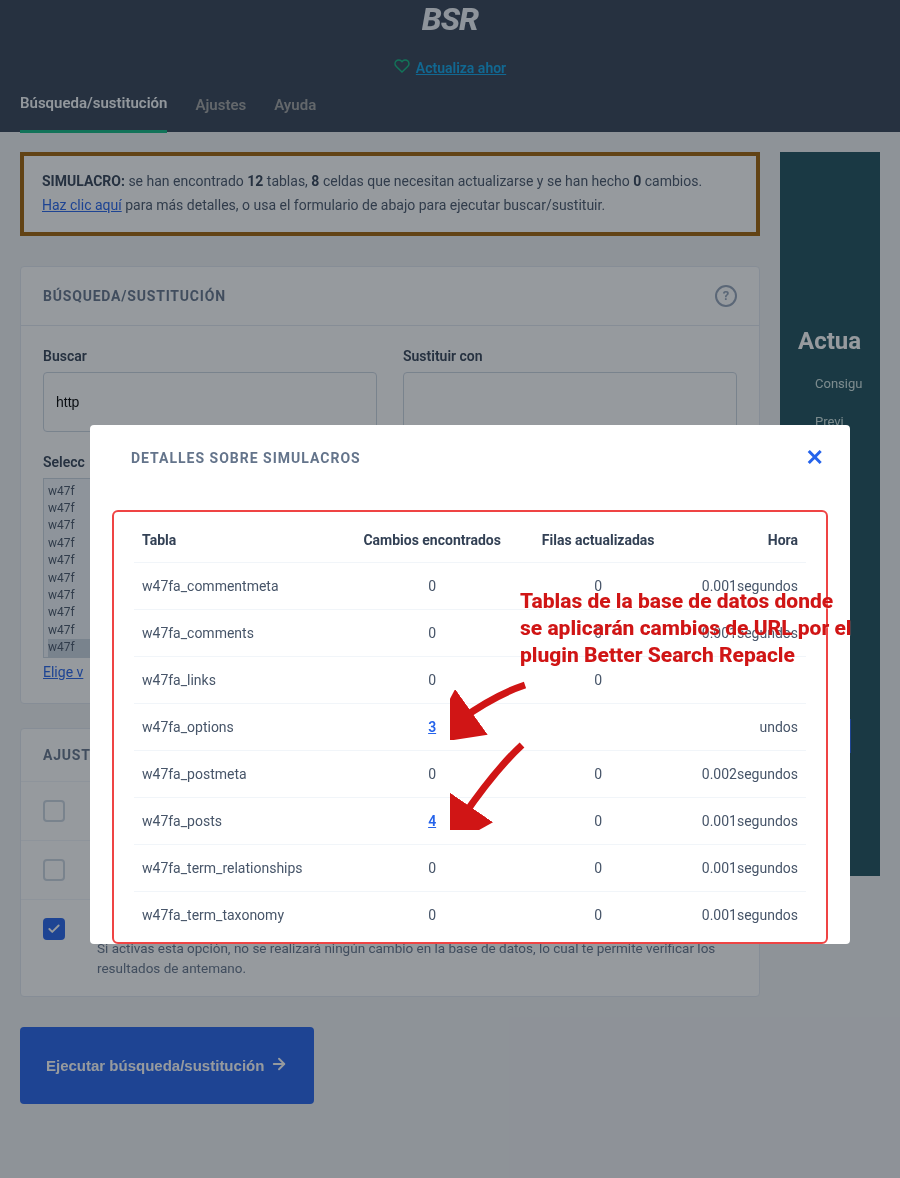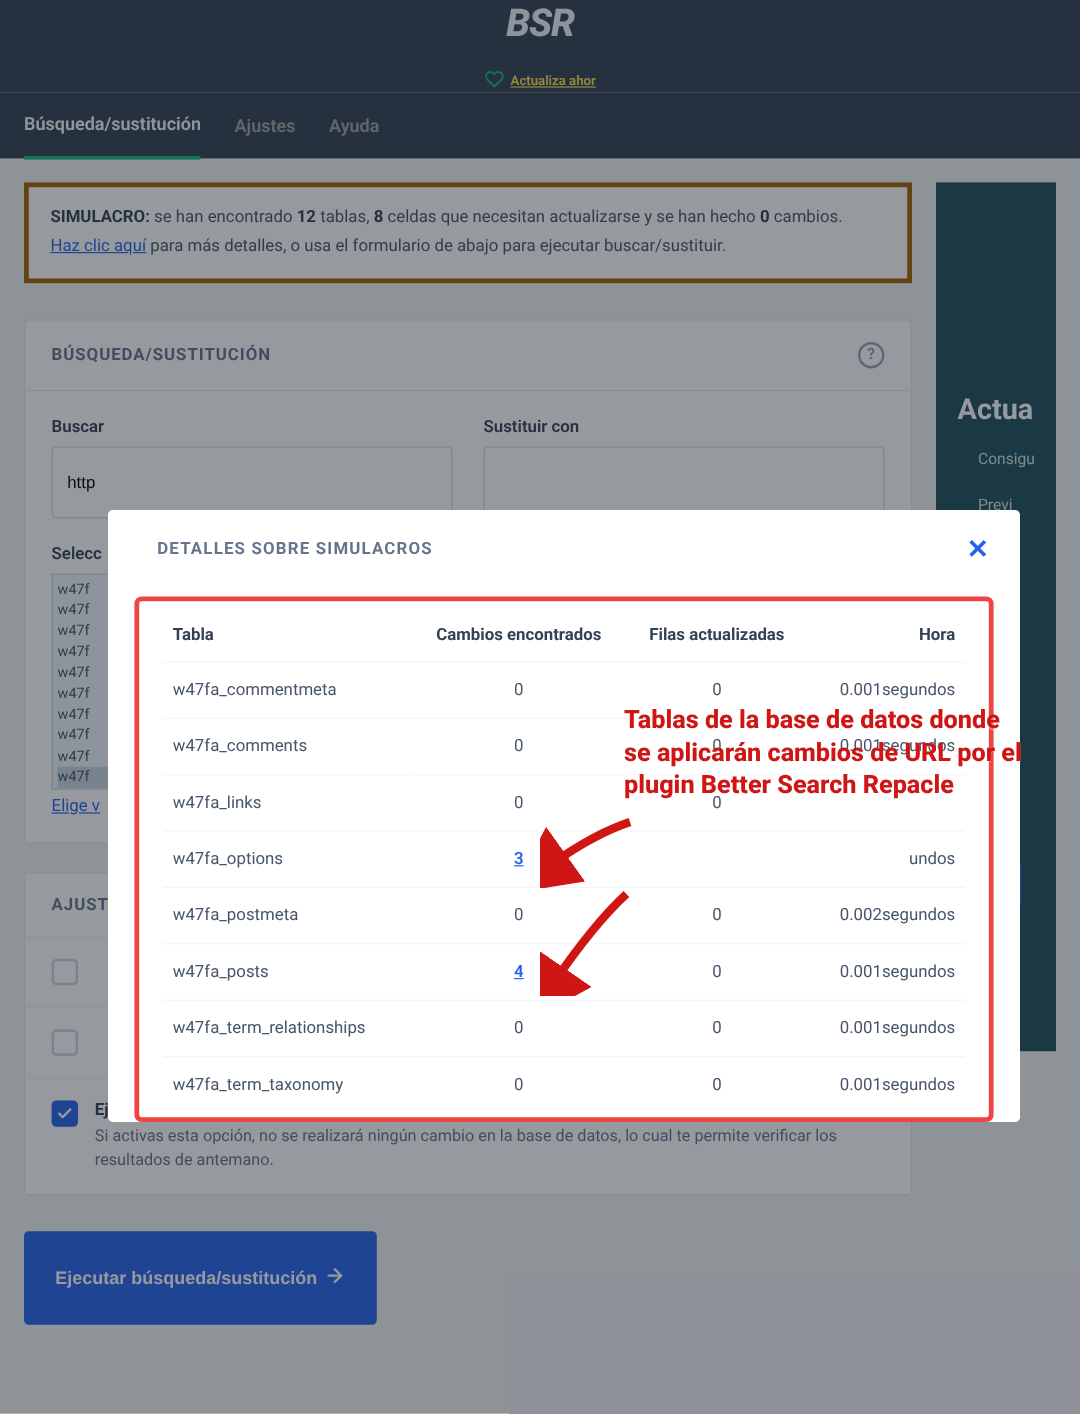--- a/index.html
+++ b/index.html
@@ -27,22 +27,22 @@
     font-size: 32px;
     font-weight: 800;
     color: #f1f5f9;
     letter-spacing: -1px;
     font-style: italic;
   }
   .update-link {
     display: flex;
     align-items: center;
     gap: 6px;
-    color: #fde047;
-    font-size: 11px;
+    color: #0ea5e9;
+    font-size: 14px;
     font-weight: 600;
     text-decoration: underline;
   }
 
   
   .tabs-row {
     background: #334155;
     height: 55px;
     display: flex;
     align-items: center;
@@ -141,21 +141,21 @@
     height: 180px;
     overflow: hidden;
   }
   .table-listbox div { line-height: 1.45; white-space: nowrap; overflow:hidden;}
   .elige-link { font-size: 14px; color: #2563eb; margin-top: 6px; display:inline-block; text-decoration: underline;}
 
   
   .panel-settings { margin-top: 24px; }
   .panel-settings .panel-title { padding: 18px 22px; }
   .setting-row {
-    display: flex; align-items: flex-start; gap: 14px;
+    display: flex; align-items: flex-start; gap: 32px;
     padding: 18px 22px;
     border-top: 1px solid #f1f5f9;
   }
   .checkbox {
     width: 22px; height: 22px; border-radius: 4px;
     border: 2px solid #cbd5e1;
     flex-shrink: 0;
     display: flex; align-items:center; justify-content:center;
   }
   .checkbox.checked {
@@ -227,22 +227,22 @@
   }
   .modal-title {
     font-size: 14px; font-weight: 700; letter-spacing: 1px;
     color: #64748b;
     padding-left: 15px;
   }
   .modal-close {
     color: #2563eb; font-size: 22px; font-weight: 700; cursor: pointer;
   }
   .modal-table-wrap {
-    margin: 10px 22px 0;
-    border: 4px solid #ef4444;
+    margin: 24px 22px 0;
+    border: 2px solid #ef4444;
     border-radius: 6px;
     padding: 0 20px 4px;
   }
   table.results {
     width: 100%;
     border-collapse: collapse;
     font-size: 14px;
   }
   table.results th {
     text-align: left;

